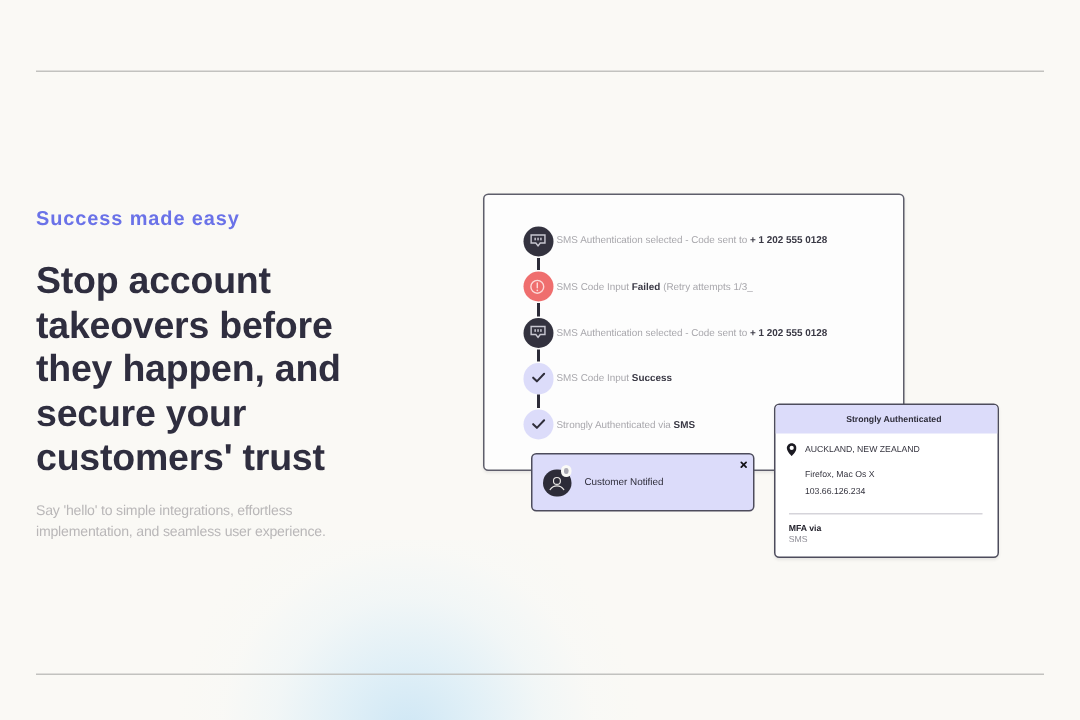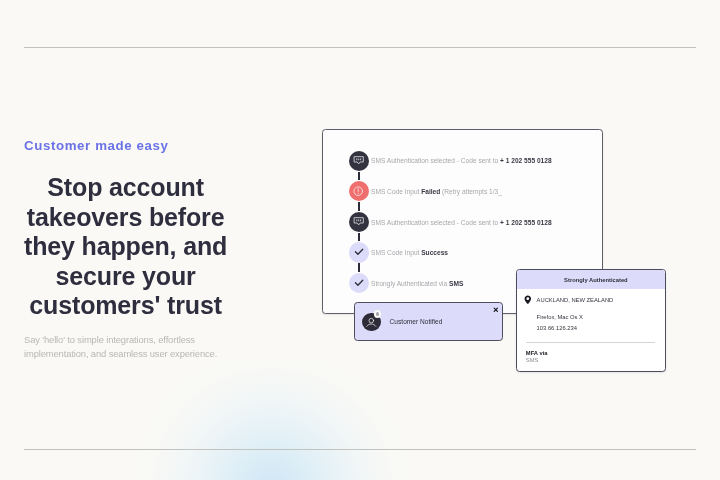--- a/index.html
+++ b/index.html
@@ -13,21 +13,21 @@
         pointer-events:none;}
   .rule{position:absolute;left:24px;width:672px;height:1px;background:#c2c2bf;}
   #rule-top{top:47px;}
   #rule-bottom{top:449px;}
 
   
   .left{position:absolute;left:24px;top:0;width:270px;}
   #eyebrow{position:absolute;top:139px;left:0;color:#6a72e8;font-size:13.3px;font-weight:700;
            letter-spacing:.6px;margin:0;line-height:14px;white-space:nowrap;}
   #headline{position:absolute;top:173px;left:0;color:#2f2e3f;font-size:25px;font-weight:700;
-            line-height:29.5px;margin:0;letter-spacing:-.15px;white-space:pre;text-align:center;}
+            line-height:29.5px;margin:0;letter-spacing:-.15px;white-space:pre;}
   #subcopy{position:absolute;top:333px;left:0;color:#b9b7b8;font-size:9.4px;font-weight:400;
            line-height:13.8px;margin:0;letter-spacing:-.12px;white-space:pre;}
 
   
   #flow-card{position:absolute;left:322px;top:129px;width:278.8px;height:183px;
     background:#fdfdfd;border:1.1px solid #5e5e6b;border-radius:3.5px;box-sizing:content-box;
     box-shadow:0 1px 2px rgba(60,58,72,.10);}
   #steps{position:absolute;left:25.5px;top:20.6px;}
   .step{position:relative;height:30.6px;}
   .bubble{position:absolute;left:0;top:0;width:20.2px;height:20.2px;border-radius:50%;
@@ -72,21 +72,21 @@
   #mfa .v{font-size:5.8px;color:#8e8d96;line-height:8px;margin-top:-1.5px;}
 </style>
 </head>
 <body>
 
 <div class="glow"></div>
 <div class="rule" id="rule-top"></div>
 <div class="rule" id="rule-bottom"></div>
 
 <div class="left">
-  <p id="eyebrow">Customer made easy</p>
+  <p id="eyebrow">Success made easy</p>
   <h1 id="headline">Stop account
 takeovers before
 they happen, and
 secure your
 customers' trust</h1>
   <p id="subcopy">Say 'hello' to simple integrations, effortless
 implementation, and seamless user experience.</p>
 </div>
 
 <div id="flow-card">

